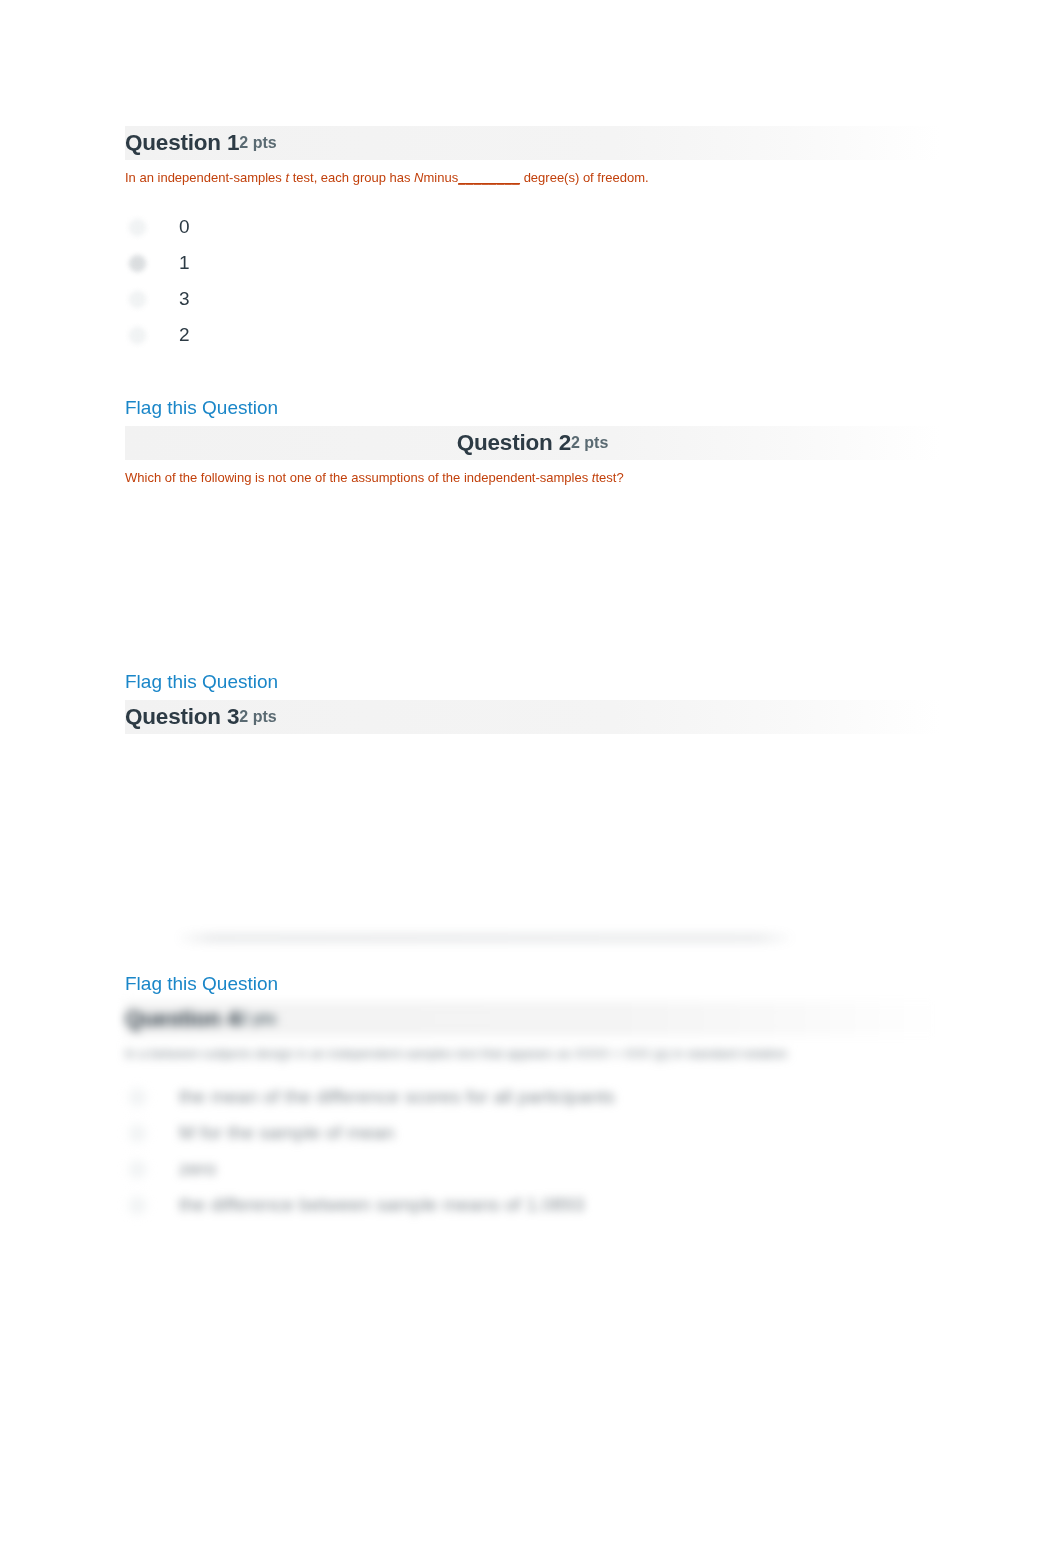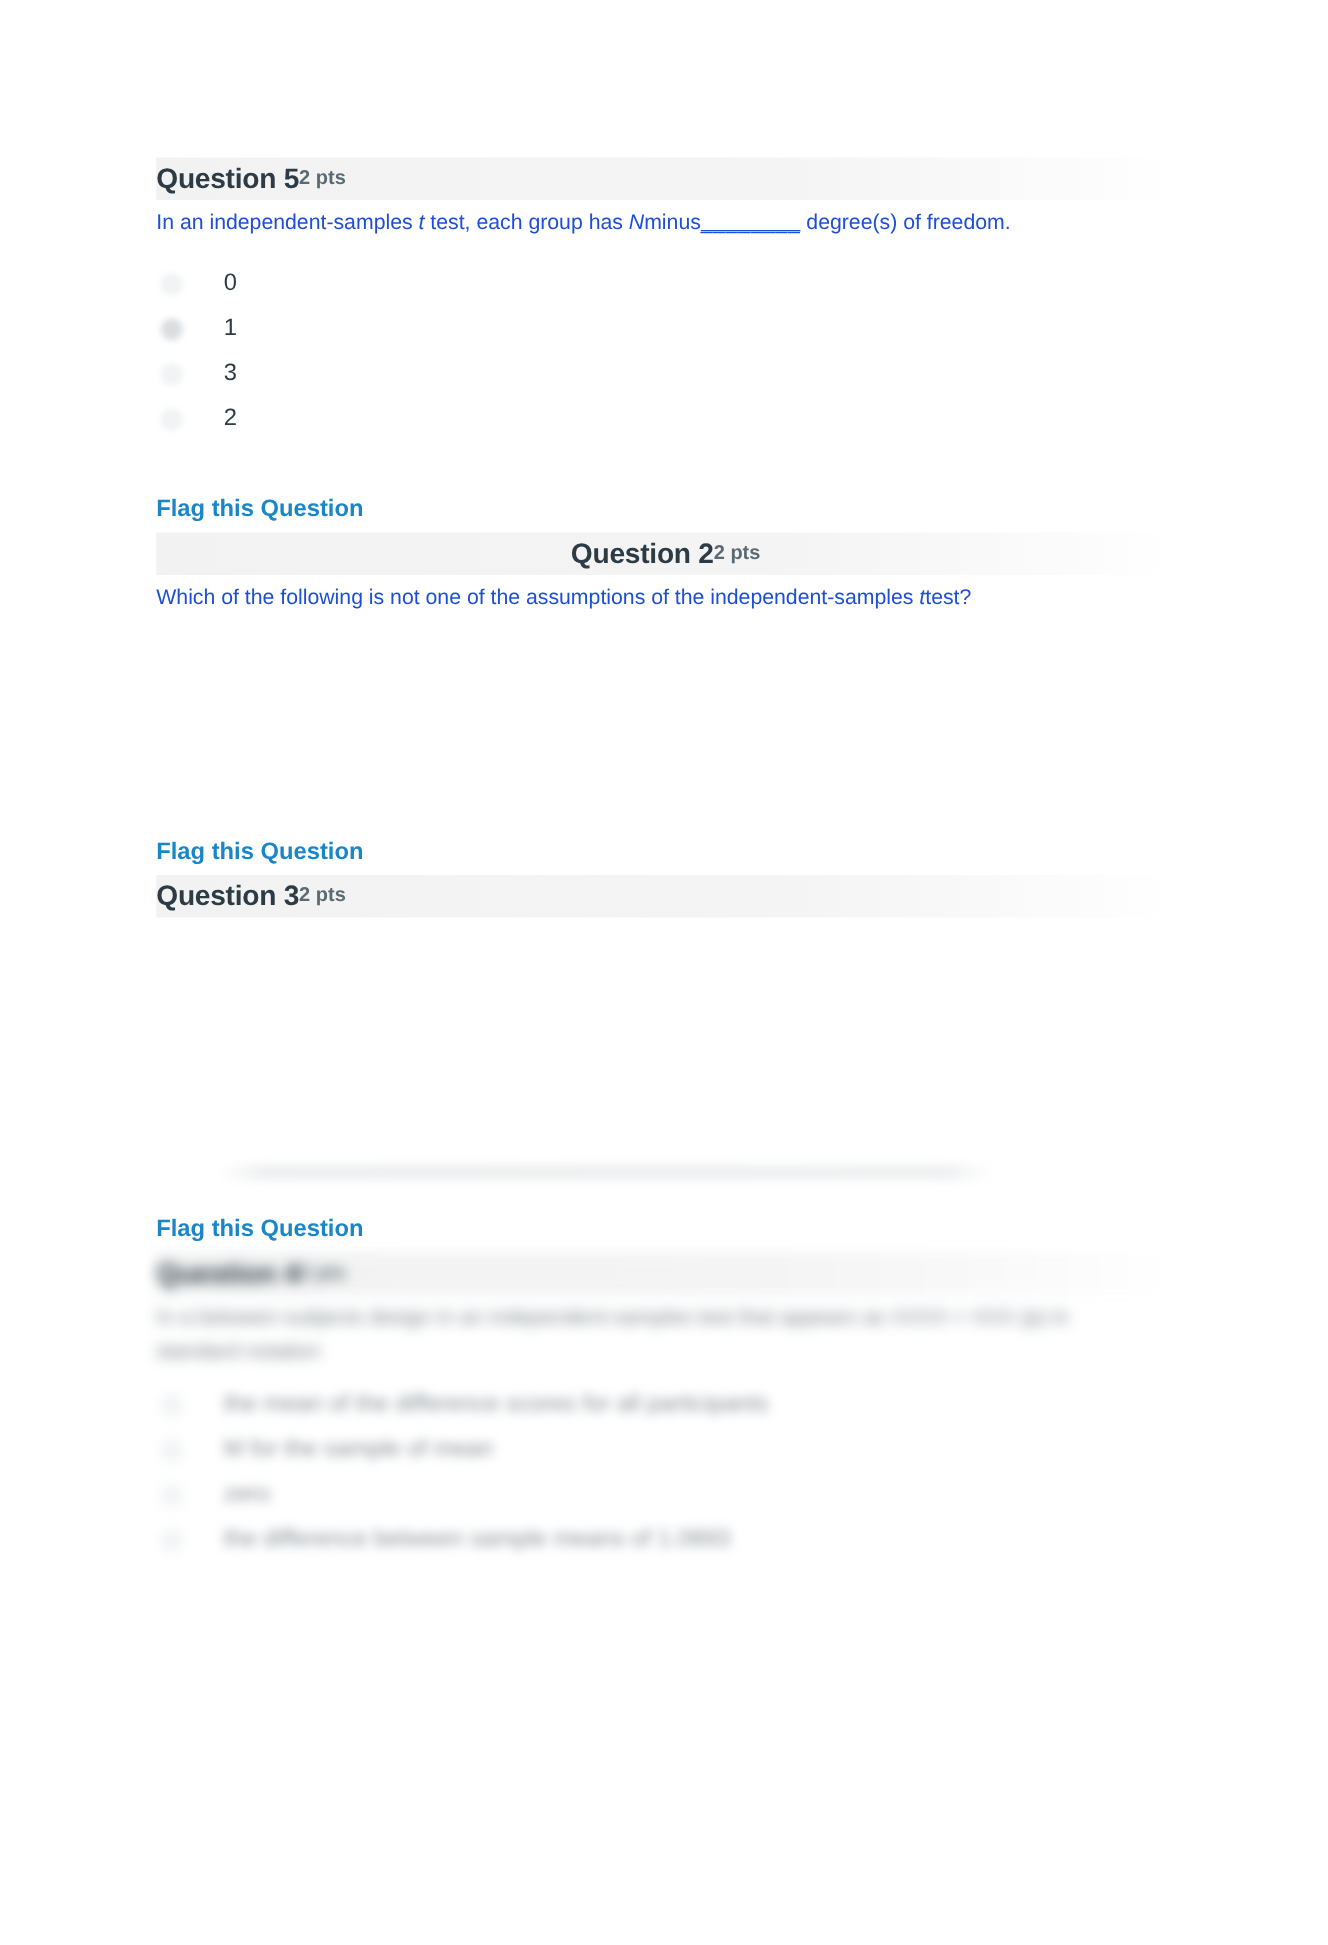--- a/index.html
+++ b/index.html
@@ -51,23 +51,23 @@
   }
   .q-header .q-points {
     font-size: 16px;
     font-weight: bold;
     color: #5a6a72;
     white-space: nowrap;
   }
 
   
   .q-text {
-    font-size: 17px;
+    font-size: 13px;
     line-height: 27px;
-    color: #1d4ed8;
+    color: #c2410c;
     padding-top: 4px;
     max-width: 800px;
   }
   .q-text i { font-style: italic; }
   .q-text .blank {
     text-decoration: underline;
     letter-spacing: 0.5px;
   }
 
   
@@ -102,21 +102,20 @@
     line-height: 20px;
   }
 
   
   .flag-link {
     display: block;
     font-size: 19px;
     color: #1a86c8;
     text-decoration: none;
     line-height: 24px;
-    font-weight: bold;
   }
 
   
   .blurred { filter: blur(4.2px); }
   .blurred-strong { filter: blur(5.0px); }
 
   .faint-line {
     height: 12px;
     width: 620px;
     margin-left: 50px;
@@ -133,21 +132,21 @@
 </style>
 </head>
 <body>
 
 <div class="page">
   <div class="content">
 
     <div style="position:absolute; left:0; top:126px; width:815px;">
 
       <div class="q-header">
-        <span class="q-title">Question 5</span>
+        <span class="q-title">Question 1</span>
         <span class="q-points">2 pts</span>
       </div>
 
       <div class="q-text">
         <span>In an independent-samples </span><i>t</i><span> test, each group has </span><i>N</i><span>minus</span><span class="blank">________</span><span> degree(s) of freedom.</span>
       </div>
 
       <div class="options">
         <div class="option-row">
           <span class="radio"></span>

